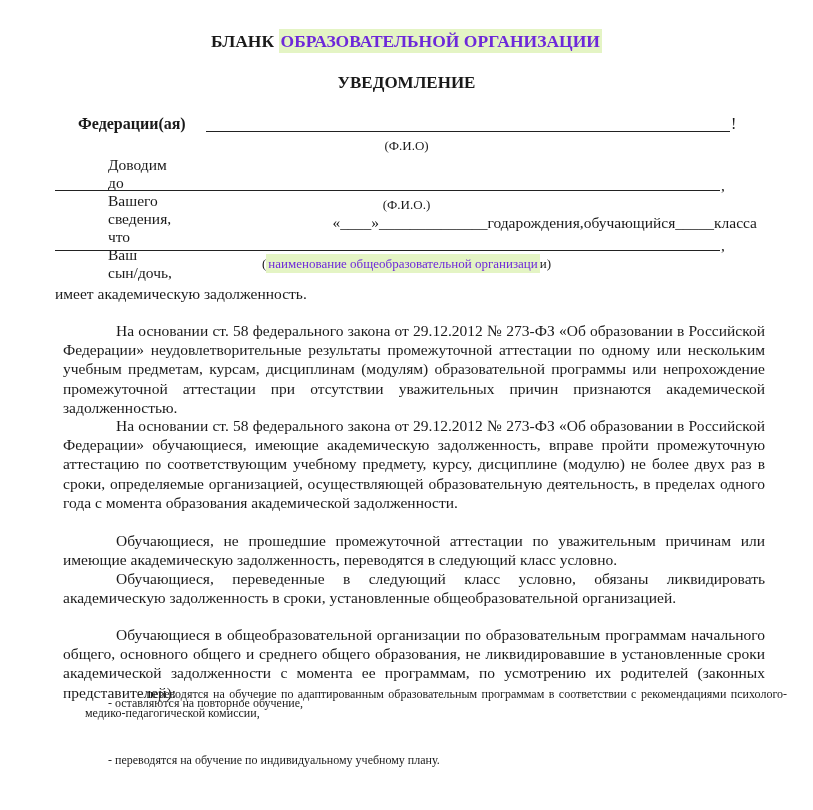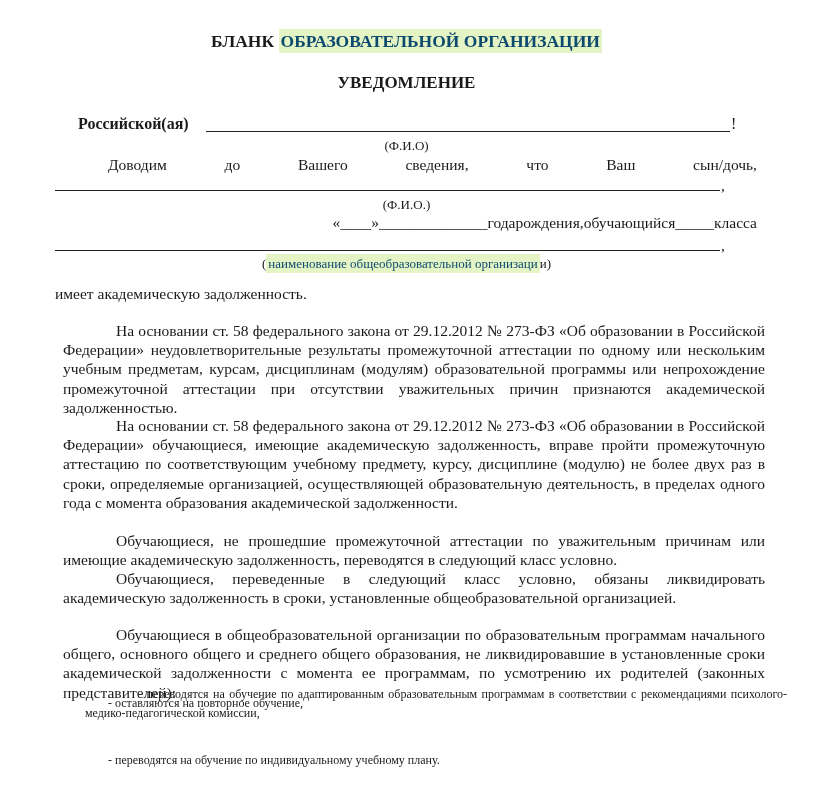--- a/index.html
+++ b/index.html
@@ -1,28 +1,28 @@
 <!DOCTYPE html>
 <html><head>
   <meta charset="utf-8">
   <style>
     html, body { margin: 0; padding: 0; background: #ffffff; }
     body { width: 813px; height: 810px; position: relative; overflow: hidden;
       font-family: "Liberation Serif", "DejaVu Serif", serif; color: #1a1a1a; }
     .abs { position: absolute; white-space: nowrap; }
     .title { top: 31px; left: 0; width: 813px; text-align: center; font-weight: bold; font-size: 17.5px; }
-    .hl { background: #e4f4c4; color: #0c4a6e; padding: 2px 2px; }
+    .hl { background: #e4f4c4; color: #6d28d9; padding: 2px 2px; }
     .subtitle { top: 73px; left: 0; width: 813px; text-align: center; font-weight: bold; font-size: 17px; }
     .greet { top: 115px; left: 78px; font-size: 16px; font-weight: bold; }
     .greet-line { top: 131px; left: 206px; width: 524px; border-bottom: 1px solid #222; height: 0; }
     .greet-excl { top: 115px; left: 731px; font-size: 16px; }
     .cap { font-size: 13px; text-align: center; }
     .cap1 { top: 138px; left: 0; width: 813px; }
     .line-para { font-size: 15.5px; }
-    .l1 { top: 156px; left: 108px; width: 649px; display: flex; justify-content: space-between; }
+    .l1 { top: 156px; left: 108px; width: 649px; display: flex; justify-content: space-between; flex-direction: column; }
     .ul-long { top: 190px; left: 55px; width: 665px; border-bottom: 1px solid #222; height: 0; }
     .ul-comma1 { top: 177px; left: 721px; font-size: 15.5px; }
     .cap2 { top: 197px; left: 0; width: 813px; }
     .l3 { top: 214px; left: 55px; width: 702px; display: flex; justify-content: flex-end; }
     .ul-long2 { top: 250px; left: 55px; width: 665px; border-bottom: 1px solid #222; height: 0; }
     .ul-comma2 { top: 237px; left: 721px; font-size: 15.5px; }
     .cap3 { top: 256px; left: 0; width: 813px; }
     .l4 { top: 273px; left: 55px; margin-top: 12px; }
     .para { position: absolute; left: 55px; width: 702px; font-size: 15.5px; line-height: 19.2px;
       text-align: justify; text-indent: 53px; white-space: normal; margin: 8px; }
@@ -40,21 +40,21 @@
 </head>
 <body>
 
 <div class="abs title">
   <span>БЛАНК</span>
   <span class="hl">ОБРАЗОВАТЕЛЬНОЙ ОРГАНИЗАЦИИ</span>
 </div>
 
 <div class="abs subtitle">УВЕДОМЛЕНИЕ</div>
 
-<div class="abs greet">Российской(ая)</div>
+<div class="abs greet">Федерации(ая)</div>
 <div class="abs greet-line"></div>
 <div class="abs greet-excl">!</div>
 <div class="abs cap cap1">(Ф.И.О)</div>
 
 <div class="abs line-para l1">
   <span>Доводим</span>
   <span>до</span>
   <span>Вашего</span>
   <span>сведения,</span>
   <span>что</span>

